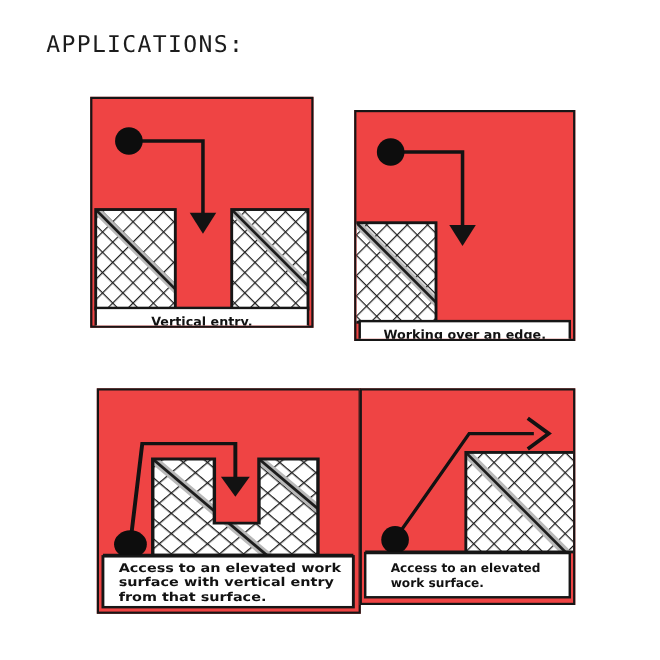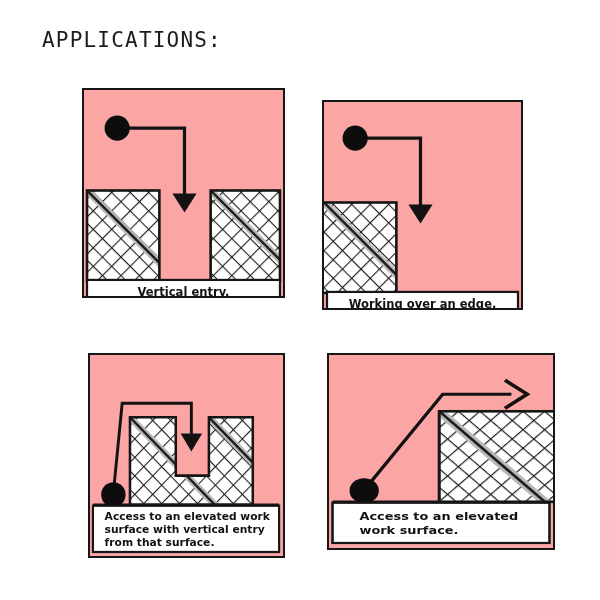--- a/index.html
+++ b/index.html
@@ -32,31 +32,31 @@
     font-size: 21px;
     letter-spacing: 1.2px;
     font-weight: 400;
     color: #1c1c1c;
     white-space: nowrap;
   }
   .panel {
     position: absolute;
     box-sizing: border-box;
     border: 2.5px solid #161616;
-    background: #fca5a5;
+    background: #ef4444;
   }
   .panel svg {
     display: block;
     width: 100%;
     height: 100%;
   }
   #panel-1 { left: 82px;  top: 88px;  width: 203px; height: 210px; }
   #panel-2 { left: 322px; top: 88px;  width: 201px; height: 210px; margin-top: 12px; }
-  #panel-3 { left: 88px;  top: 353px; width: 197px; height: 205px; }
-  #panel-4 { left: 327px; top: 353px; width: 228px; height: 197px; }
+  #panel-3 { left: 88px;  top: 353px; width: 240px; height: 205px; }
+  #panel-4 { left: 327px; top: 353px; width: 196px; height: 197px; }
 
   .cap-text {
     font-family: "DejaVu Sans", "Liberation Sans", sans-serif;
     font-weight: bold;
     fill: #121212;
   }
 </style>
 </head>
 <body>
 

